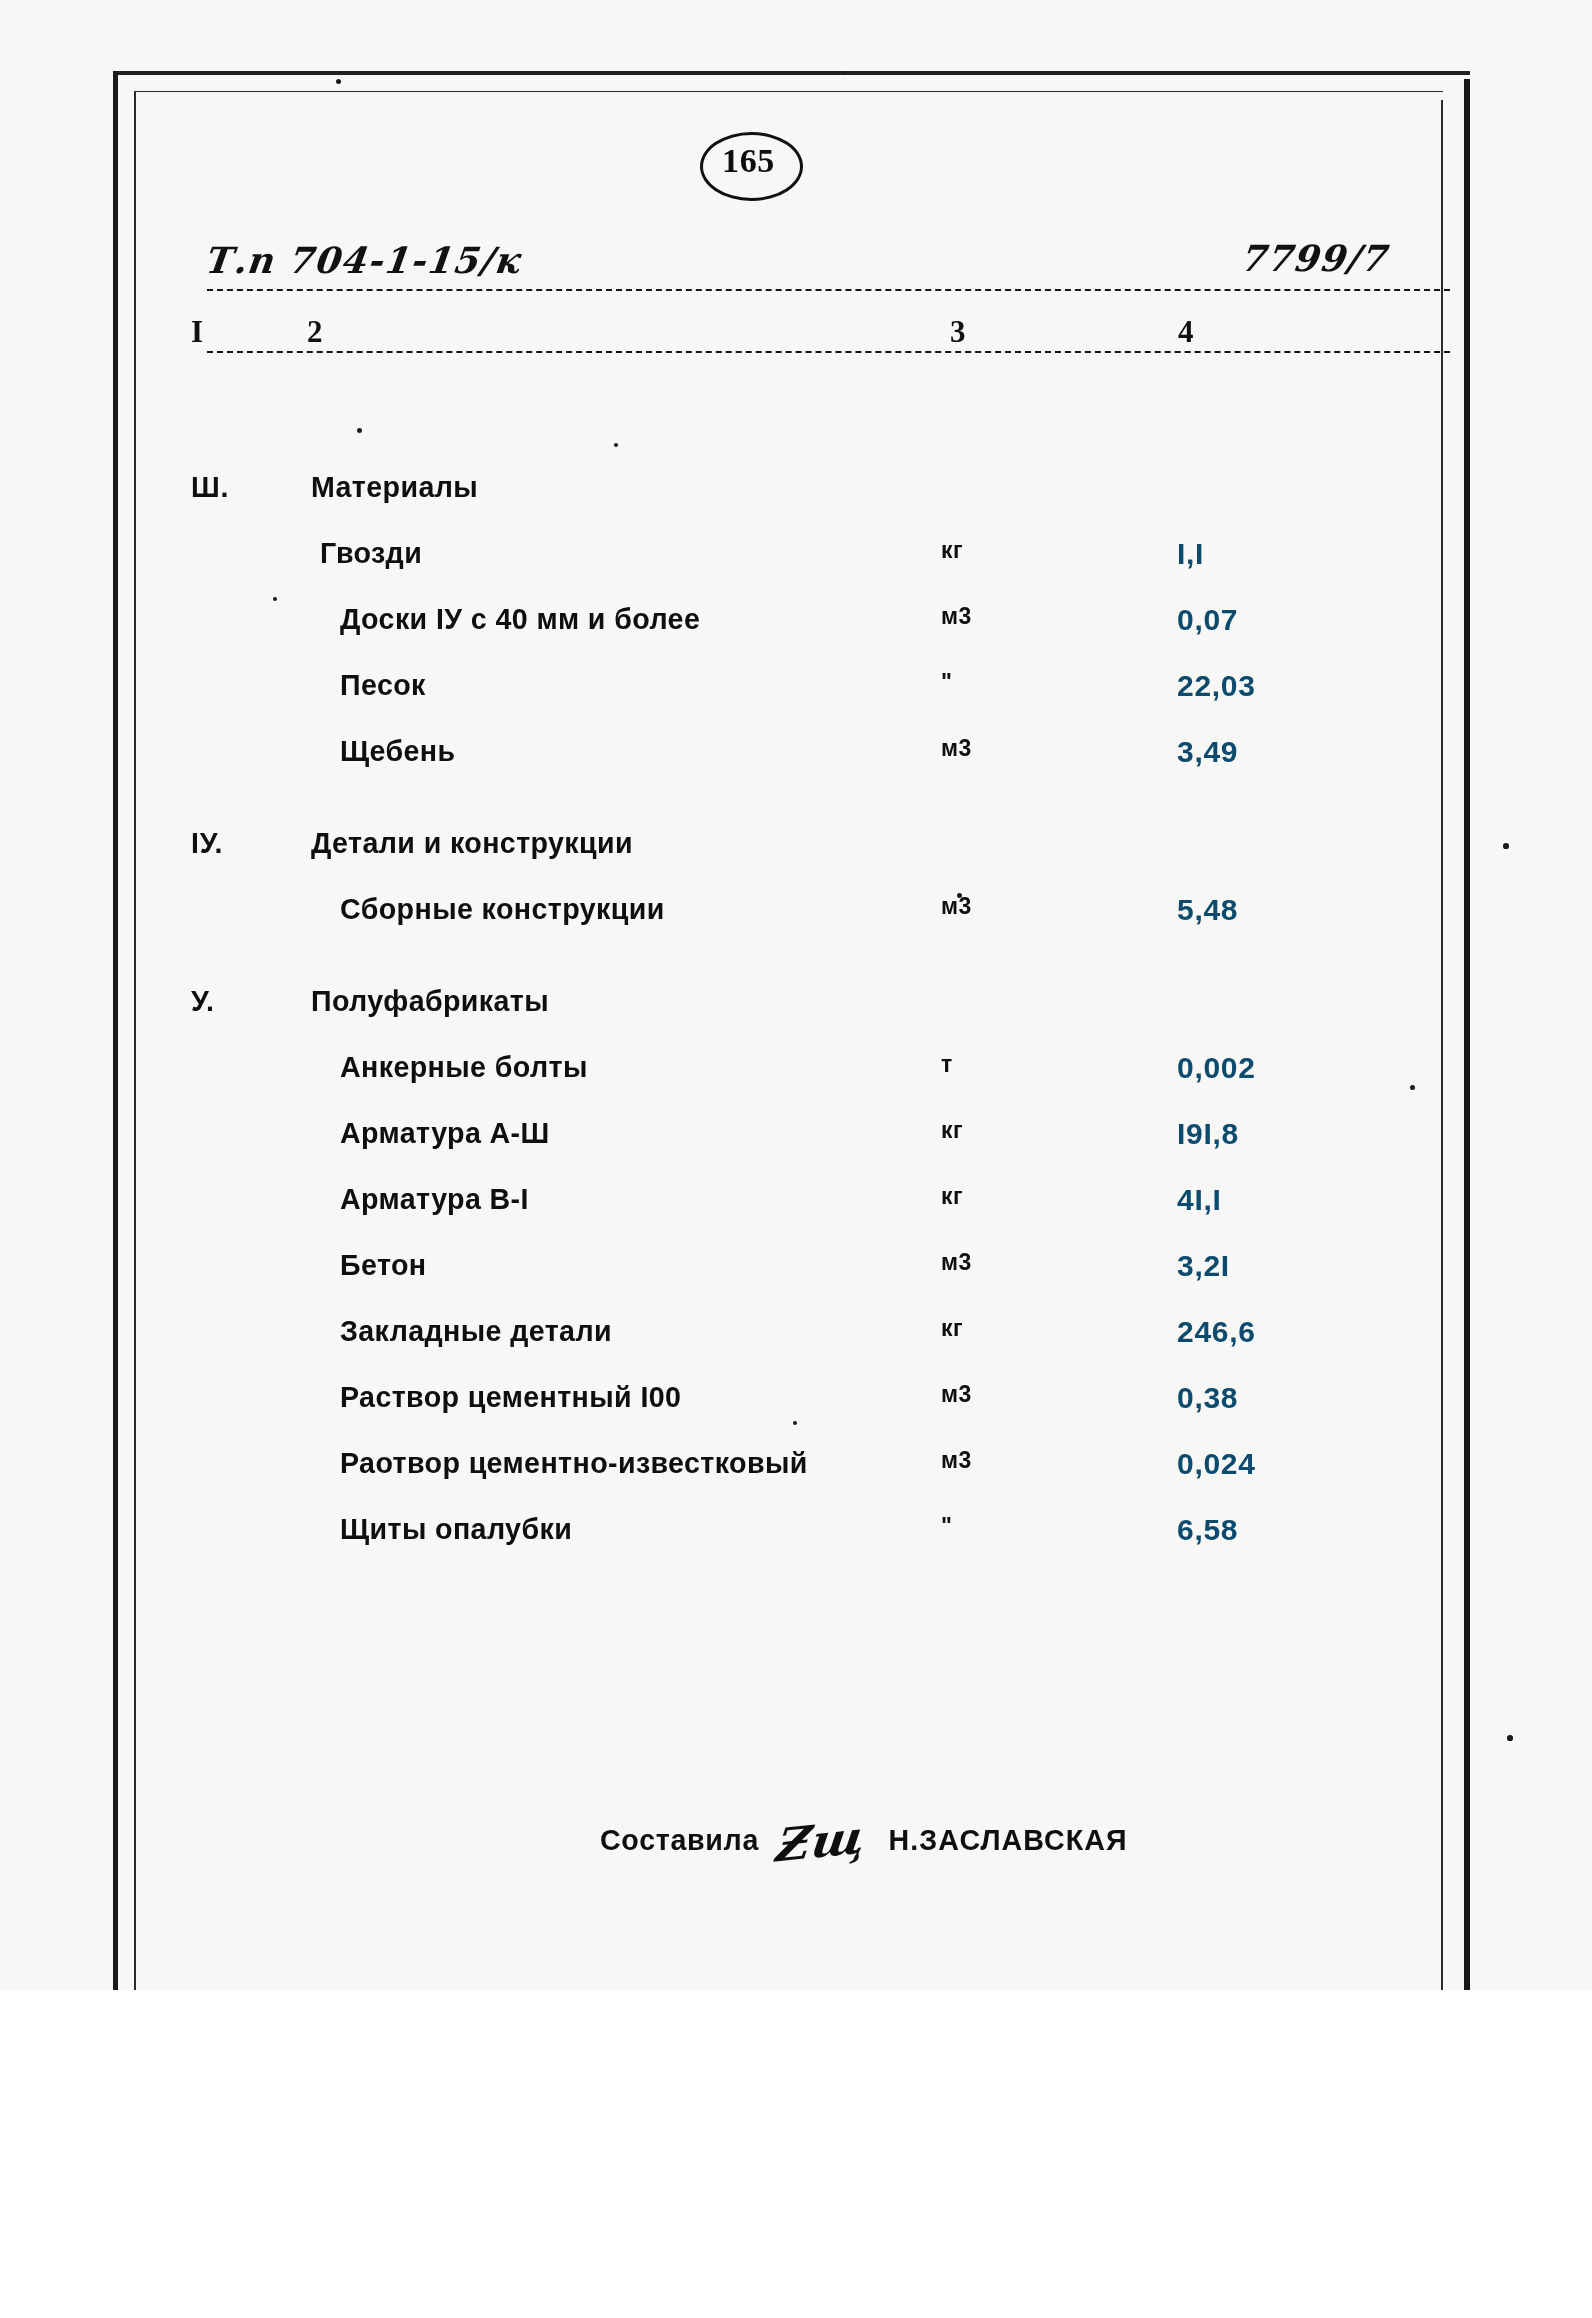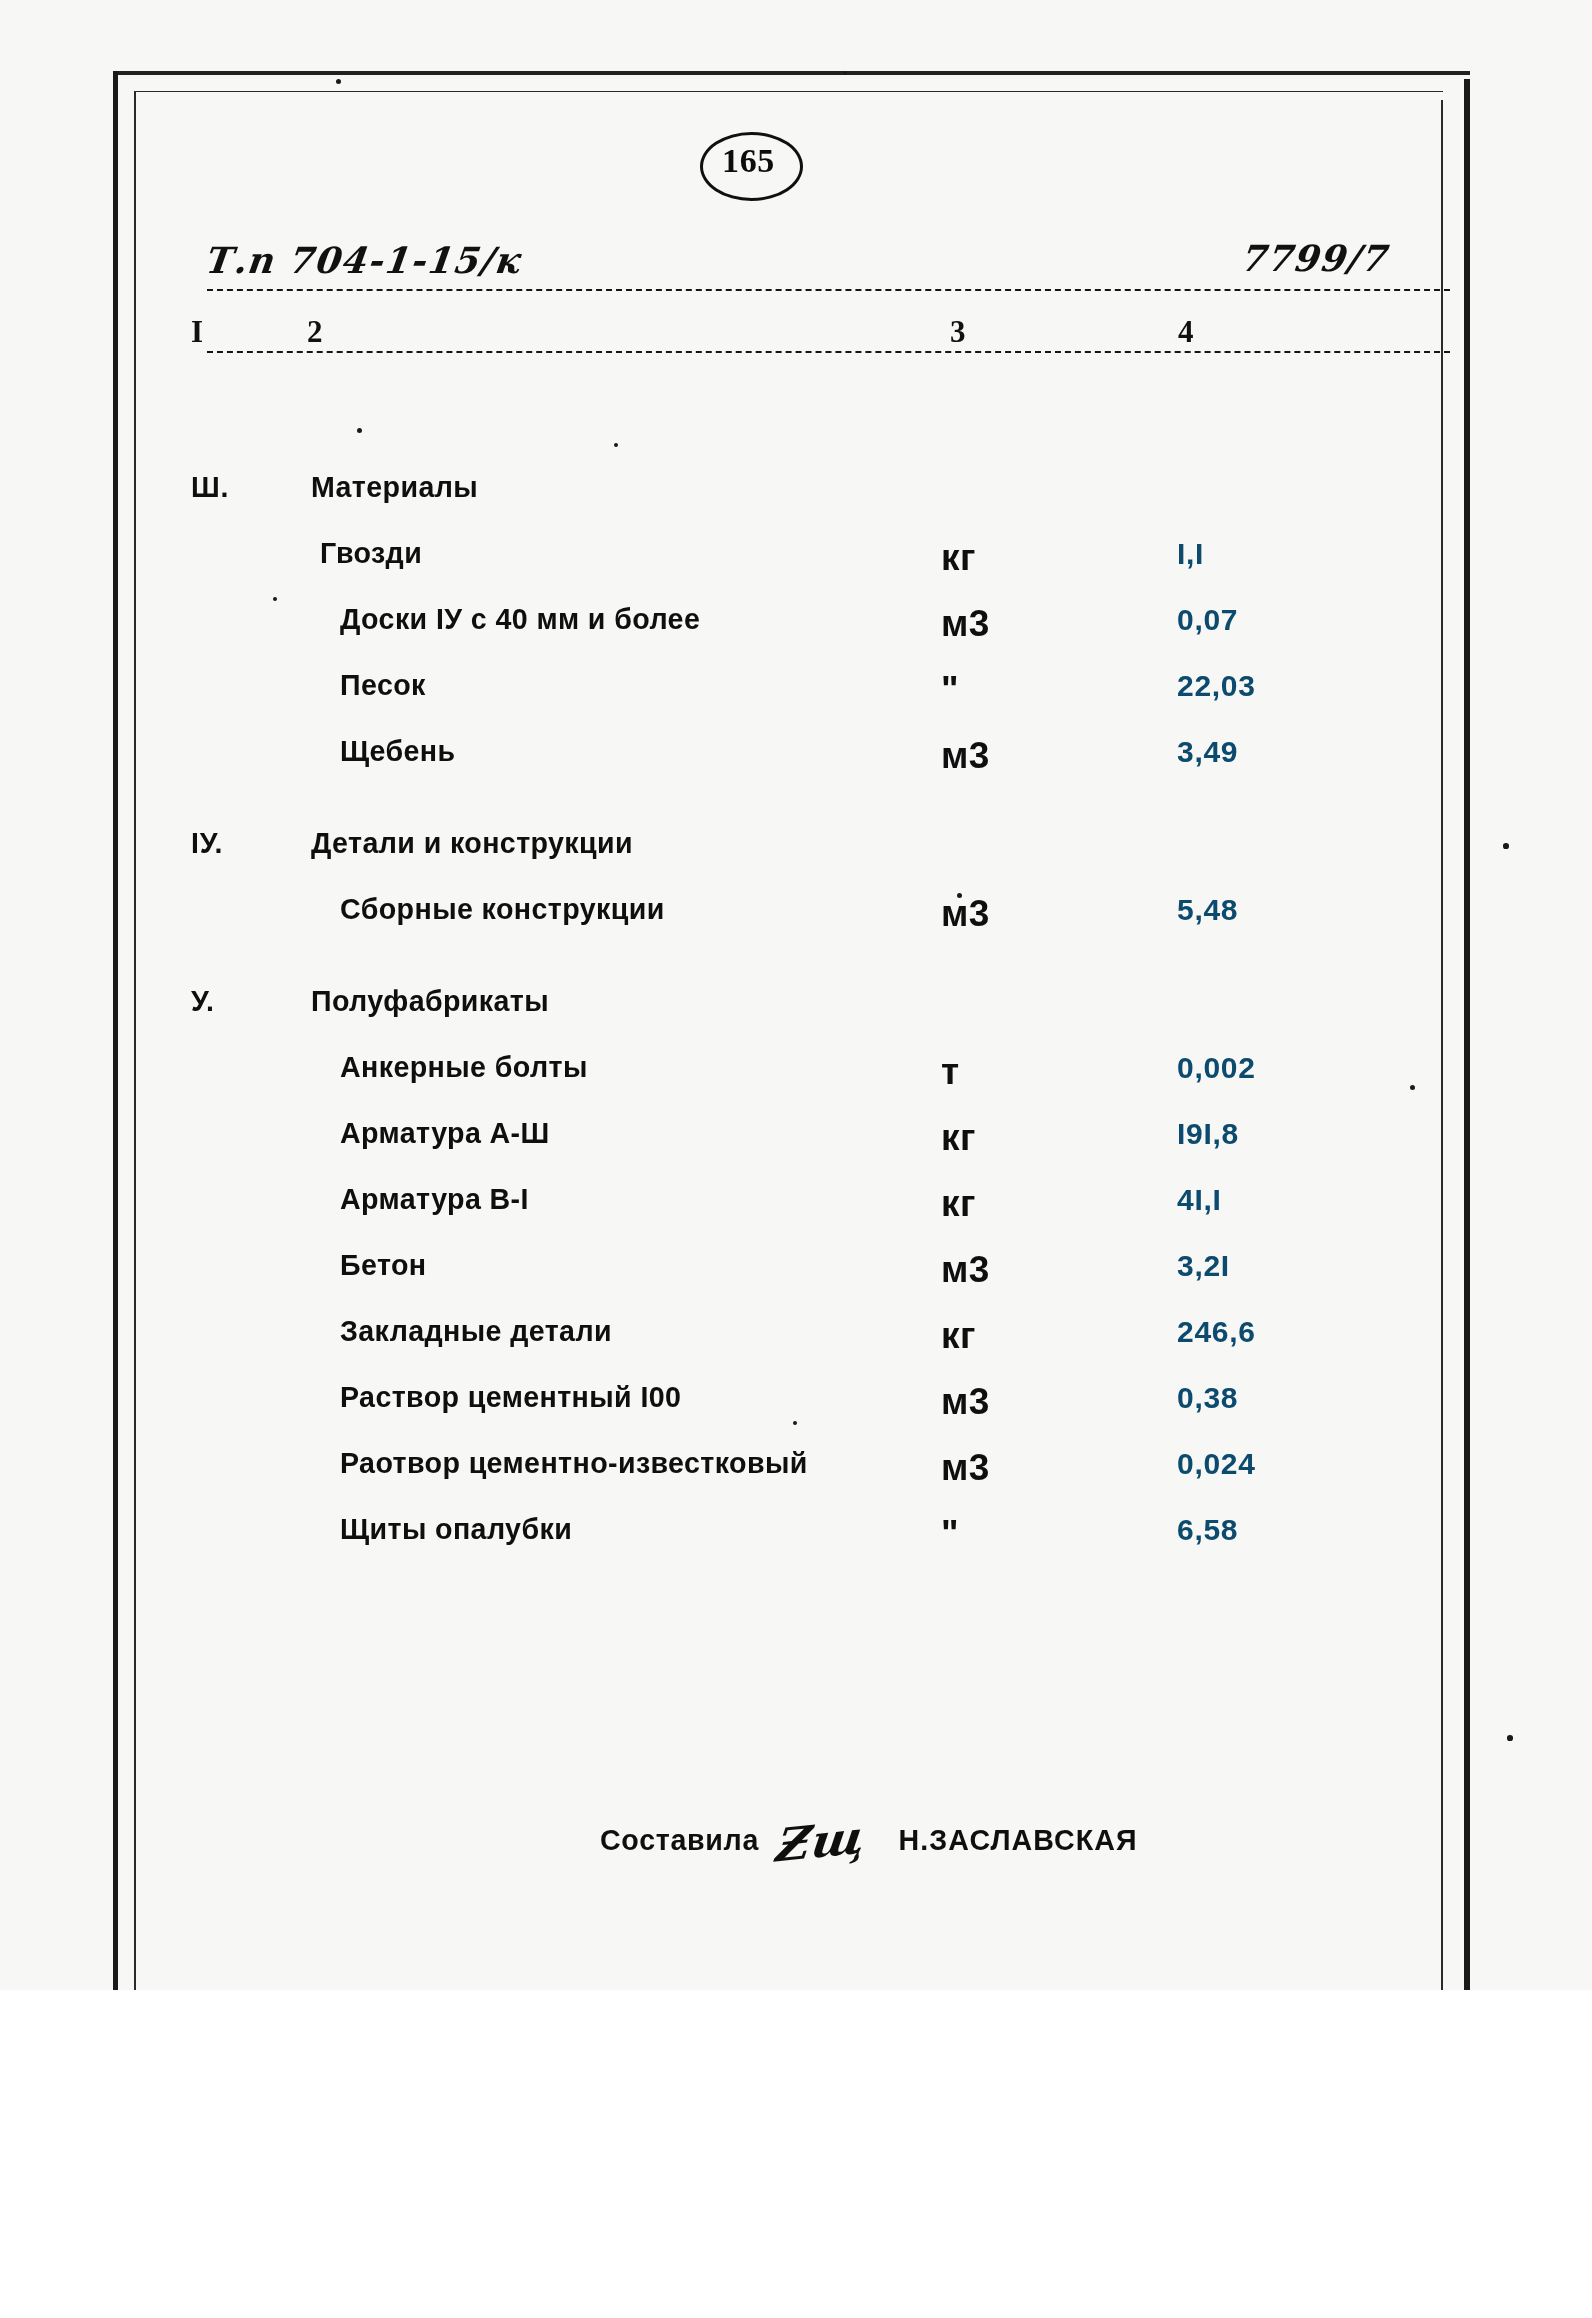--- a/index.html
+++ b/index.html
@@ -178,21 +178,21 @@
     letter-spacing: 0.4px;
     white-space: nowrap;
   }
   .row .name.lvl0 { left: 311px; }
   .row .name.lvl1 { left: 320px; }
   .row .name.lvl2 { left: 340px; text-align: right; }
   .row .unit {
     position: absolute;
     left: 941px;
     font-family: "Liberation Sans", sans-serif;
-    font-size: 37px;
+    font-size: 23px;
     font-weight: bold;
     color: #0f0f0f;
     letter-spacing: 0.4px;
   }
   .row .val {
     position: absolute;
     left: 1177px;
     font-family: "Liberation Sans", sans-serif;
     font-size: 30px;
     font-weight: bold;
@@ -214,21 +214,21 @@
   .sign .scrawl {
     display: inline-block;
     font-family: "DejaVu Serif", serif;
     font-style: italic;
     font-size: 46px;
     transform: skewX(-14deg) rotate(-6deg);
     margin: 0 10px;
     vertical-align: -7.1px;
   }
   .sign .who {
-    margin-left: 15px;
+    margin-left: 5px;
     letter-spacing: 1.1px;
   }
 
   
   .speck { position: absolute; background: #1a1a1a; border-radius: 50%; }
 </style>
 </head>
 <body>
 
 <div class="page">

